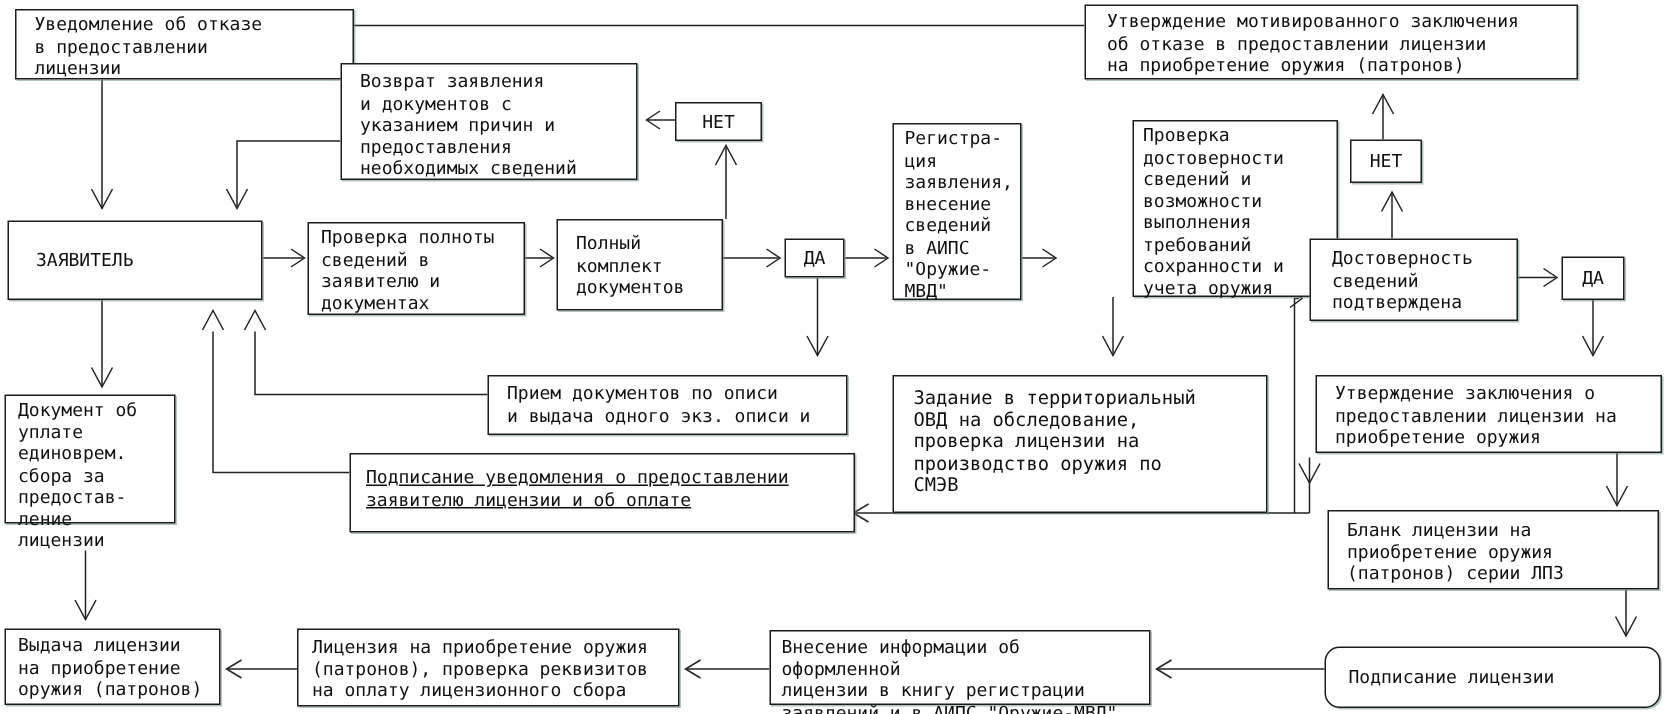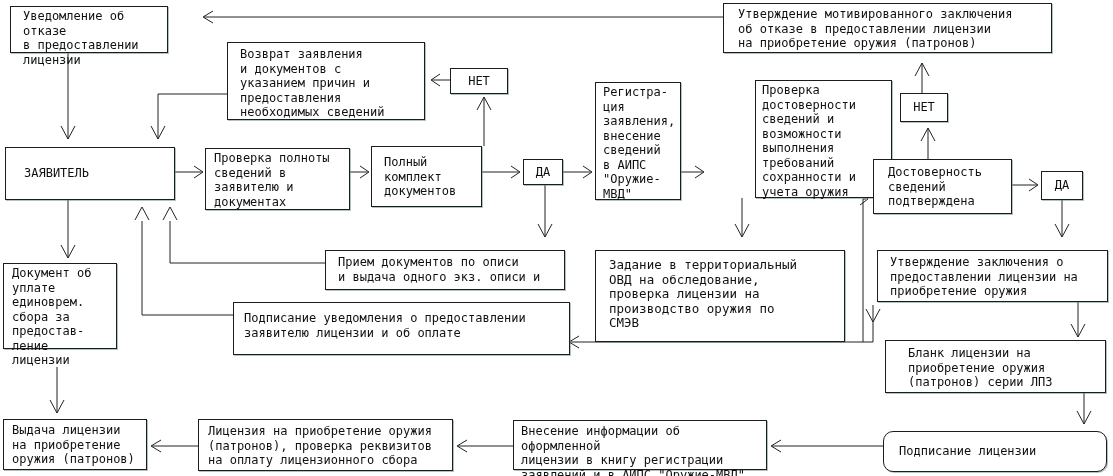--- a/index.html
+++ b/index.html
@@ -180,21 +180,21 @@
       <polyline points="325,263 170,263 170,221"></polyline>
         <polyline points="163,220 170,207 177,220"></polyline>
     </g>
 
     <g>
       <polyline points="233,315 142,315 142,221"></polyline>
         <polyline points="135,220 142,207 149,220"></polyline>
     </g>
   </svg>
 
-  <div class="node" style="left:10px;top:6px;width:158px;height:47px;padding:2px 6px 0 12px;">Уведомление об отказе
+  <div class="node" style="left:10px;top:6px;width:226px;height:47px;padding:2px 6px 0 12px;">Уведомление об отказе
 в предоставлении
 лицензии</div>
 
   <div class="node" style="left:227px;top:42px;width:198px;height:78px;padding:4px 6px 0 12px;">Возврат заявления
 и документов с
 указанием причин и
 предоставления
 необходимых сведений</div>
 
   <div class="node center hcenter" style="left:450px;top:68px;width:58px;height:26px;">НЕТ</div>
@@ -246,34 +246,34 @@
 уплате
 единоврем.
 сбора за
 предостав-
 ление
 лицензии</div>
 
   <div class="node" style="left:325px;top:250px;width:240px;height:40px;padding:4px 4px 0 12px;">Прием документов по описи
 и выдача одного экз. описи и</div>
 
-  <div class="node" style="left:233px;top:302px;width:337px;height:53px;padding:8px 4px 0 10px;">Подписание уведомления о предоставлении
+  <div class="node" style="left:233px;top:302px;width:337px;height:53px;padding:8px 4px 0 10px;text-decoration:underline;">Подписание уведомления о предоставлении
 заявителю лицензии и об оплате</div>
 
   <div class="node" style="left:595px;top:250px;width:250px;height:92px;padding:7px 4px 0 13px;font-size:12.5px;">Задание в территориальный
 ОВД на обследование,
 проверка лицензии на
 производство оружия по
 СМЭВ</div>
 
   <div class="node" style="left:877px;top:250px;width:231px;height:52px;padding:4px 4px 0 12px;">Утверждение заключения о
 предоставлении лицензии на
 приобретение оружия</div>
 
-  <div class="node" style="left:885px;top:340px;width:221px;height:53px;padding:5px 4px 0 22px;">Бланк лицензии на
+  <div class="node" style="left:885px;top:340px;width:221px;height:53px;padding:5px 4px 0 12px;">Бланк лицензии на
 приобретение оружия
 (патронов) серии ЛПЗ</div>
 
   <div class="node" style="left:3px;top:419px;width:144px;height:51px;padding:3px 2px 0 8px;">Выдача лицензии
 на приобретение
 оружия (патронов)</div>
 
   <div class="node" style="left:198px;top:419px;width:255px;height:52px;padding:4px 4px 0 9px;">Лицензия на приобретение оружия
 (патронов), проверка реквизитов
 на оплату лицензионного сбора</div>

